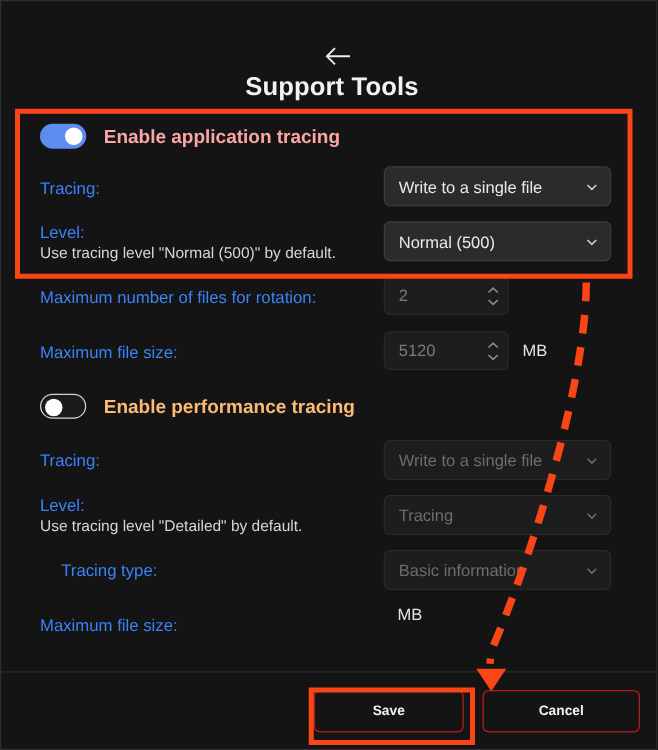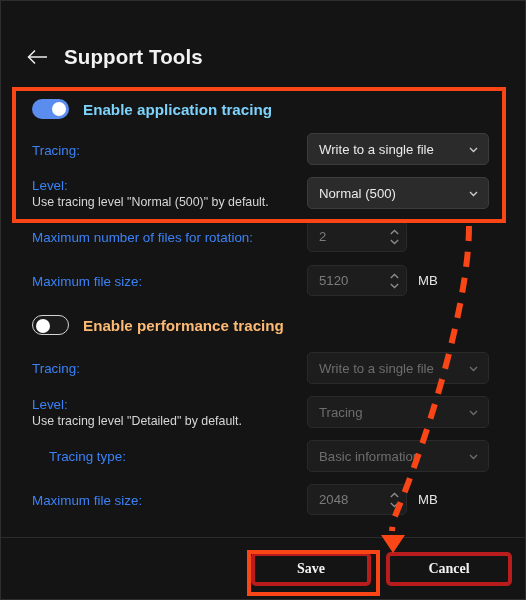--- a/index.html
+++ b/index.html
@@ -51,21 +51,21 @@
     color: #e9e9e9;
     font-size: 13px;
   }
   .winbtn.help { font-weight: bold; font-size: 13.5px; }
   .winbtn svg { display:block; }
 
   
   .header {
     position: absolute; top: 31px; left: 0;
     width: 100%; height: 50px;
-    display: flex; align-items: center;
+    display: flex; align-items: center; flex-direction: column;
   }
   .backbtn {
     width: 42px; height: 34px;
     margin-left: 16px;
     display: flex; align-items: center; justify-content: center;
   }
   .page-title {
     color: #f2f2f2;
     font-size: 20.5px;
     font-weight: bold;
@@ -112,21 +112,21 @@
     position: absolute;
     width: 14px; height: 14px;
     border-radius: 50%;
     background: #ffffff;
     top: 3px;
   }
   .toggle.on .knob { right: 3px; }
   .toggle.off .knob { left: 2.5px; top: 2.5px; }
   .toggle-label {
     margin-left: 14px;
-    color: #7dd3fc;
+    color: #fca5a5;
     font-size: 15.2px;
     font-weight: bold;
   }
   .toggle-label.off { color: #fdba74; }
 
   
   .select {
     width: 182px; height: 32px;
     background: #2b2b2b;
     border: 1px solid #3c3c3c;
@@ -178,27 +178,27 @@
   .footer {
     position: absolute;
     left: 0; bottom: 0;
     width: 100%; height: 62px;
     border-top: 1px solid #2b2b2b;
     box-sizing: border-box;
   }
   .btn {
     position: absolute;
     height: 34px;
-    border: 4px solid #b91c1c;
+    border: 1px solid #b91c1c;
     border-radius: 5px;
     background: transparent;
     color: #f2f2f2;
-    font-size: 14px;
+    font-size: 11px;
     font-weight: bold;
-    font-family: Liberation Serif, serif;
+    font-family: Liberation Sans, sans-serif;
     display: flex; align-items: center; justify-content: center;
     box-sizing: border-box;
     cursor: pointer;
     padding: 0;
   }
   #btn-save  { left: 250px; top: 14px; width: 120px; }
   #btn-cancel{ left: 385px; top: 14px; width: 126px; }
 
   
   .hl {
@@ -344,31 +344,20 @@
         <svg class="chev" viewBox="0 0 11 11">
           <polyline points="2,4 5.5,7.5 9,4" fill="none" stroke="#6d6d6d" stroke-width="1.3"></polyline>
         </svg>
       </div>
     </div>
 
     <div class="row" style="left:31px; top:410px;">
       <div class="lbl">Maximum file size:</div>
     </div>
     <div class="row" style="left:306px; top:402px;">
-      <div class="spin">
-        <span class="val">2048</span>
-        <span class="spin-arrows">
-          <svg width="11" height="7" viewBox="0 0 11 7">
-            <polyline points="1.8,5 5.5,1.5 9.2,5" fill="none" stroke="#8d8d8d" stroke-width="1.3"></polyline>
-          </svg>
-          <svg width="11" height="7" viewBox="0 0 11 7">
-            <polyline points="1.8,2 5.5,5.5 9.2,2" fill="none" stroke="#8d8d8d" stroke-width="1.3"></polyline>
-          </svg>
-        </span>
-      </div>
       <span class="unit">MB</span>
     </div>
 
   </div>
 
   <div class="footer">
     <button class="btn" id="btn-save">Save</button>
     <button class="btn" id="btn-cancel">Cancel</button>
   </div>
 

